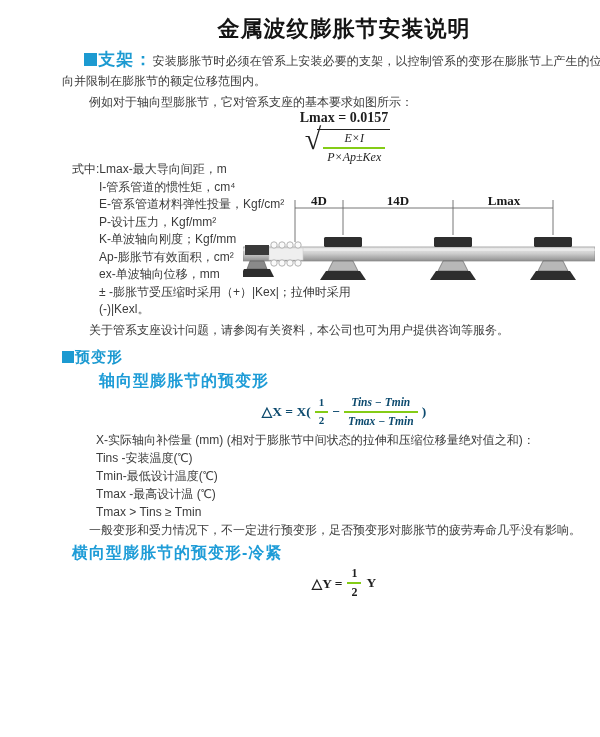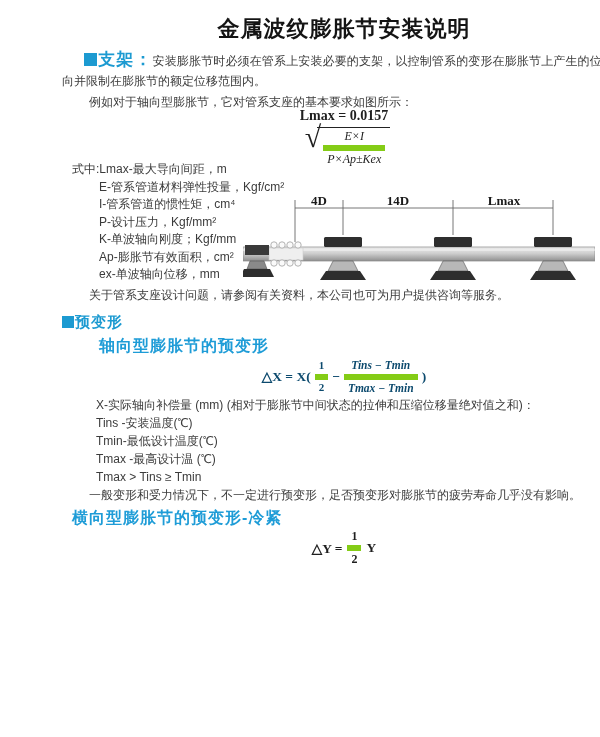--- a/index.html
+++ b/index.html
@@ -20,21 +20,21 @@
   
   .formula1{height:44px;margin:4px 0 2px;display:flex;align-items:center;justify-content:center;
             font-family:"Liberation Serif",serif;color:#1f1f1f;flex-direction:column;}
   .f-lhs{font-weight:bold;font-size:14px;}
   .sqrt{display:inline-flex;align-items:flex-start;margin-left:7px;}
   .radsign{font-size:30px;line-height:26px;margin-right:-4px;font-weight:normal;}
   .radbody{border-top:1.5px solid #222;margin-top:3px;padding:1px 5px 0 6px;}
   .frac{display:inline-flex;flex-direction:column;align-items:center;
         font-style:italic;font-size:12px;line-height:1.25;vertical-align:middle;}
   .frac .fnum{padding:0 4px 1px;}
-  .frac .fden{border-top:6px solid #84cc16;padding:1px 4px 0;}
+  .frac .fden{border-top:2px solid #84cc16;padding:1px 4px 0;}
   .frac.upright{font-style:normal;}
   
   .defs{margin:2px 0 0 28px;font-size:12px;line-height:17.5px;width:300px;}
   .defline.sub{padding-left:27px;}
   
   .diagram{position:absolute;left:243px;top:192px;width:352px;height:96px;}
   
   .note1{margin:2px 18px 0;line-height:18px;font-size:12px;text-indent:27px;}
   
   .sec2-head{margin:8px 0 0 18px;height:20px;font-size:15px;font-weight:bold;
@@ -74,26 +74,27 @@
         <span class="frac">
           <span class="fnum">E×I</span>
           <span class="fden">P×Ap±Kex</span>
         </span>
       </span>
     </span>
   </div>
 
   <div class="defs">
     <div class="defline">式中:Lmax-最大导向间距，m</div>
+    <div class="defline sub">I-管系管道的惯性矩，cm⁴</div>
     <div class="defline sub">E-管系管道材料弹性投量，Kgf/cm²</div>
-    <div class="defline sub">I-管系管道的惯性矩，cm⁴</div>
     <div class="defline sub">P-设计压力，Kgf/mm²</div>
     <div class="defline sub">K-单波轴向刚度；Kgf/mm</div>
     <div class="defline sub">Ap-膨胀节有效面积，cm²</div>
     <div class="defline sub">ex-单波轴向位移，mm</div>
+    <div class="defline sub">± -膨胀节受压缩时采用（+）|Kex|；拉伸时采用(-)|Kexl。</div>
   </div>
 
   <svg class="diagram" viewBox="0 0 352 96" xmlns="http://www.w3.org/2000/svg">
     <defs>
       <linearGradient id="pipeGrad" x1="0" y1="0" x2="0" y2="1">
         <stop offset="0" stop-color="#ededed"></stop>
         <stop offset="0.45" stop-color="#cfcfcf"></stop>
         <stop offset="1" stop-color="#909090"></stop>
       </linearGradient>
     </defs>

